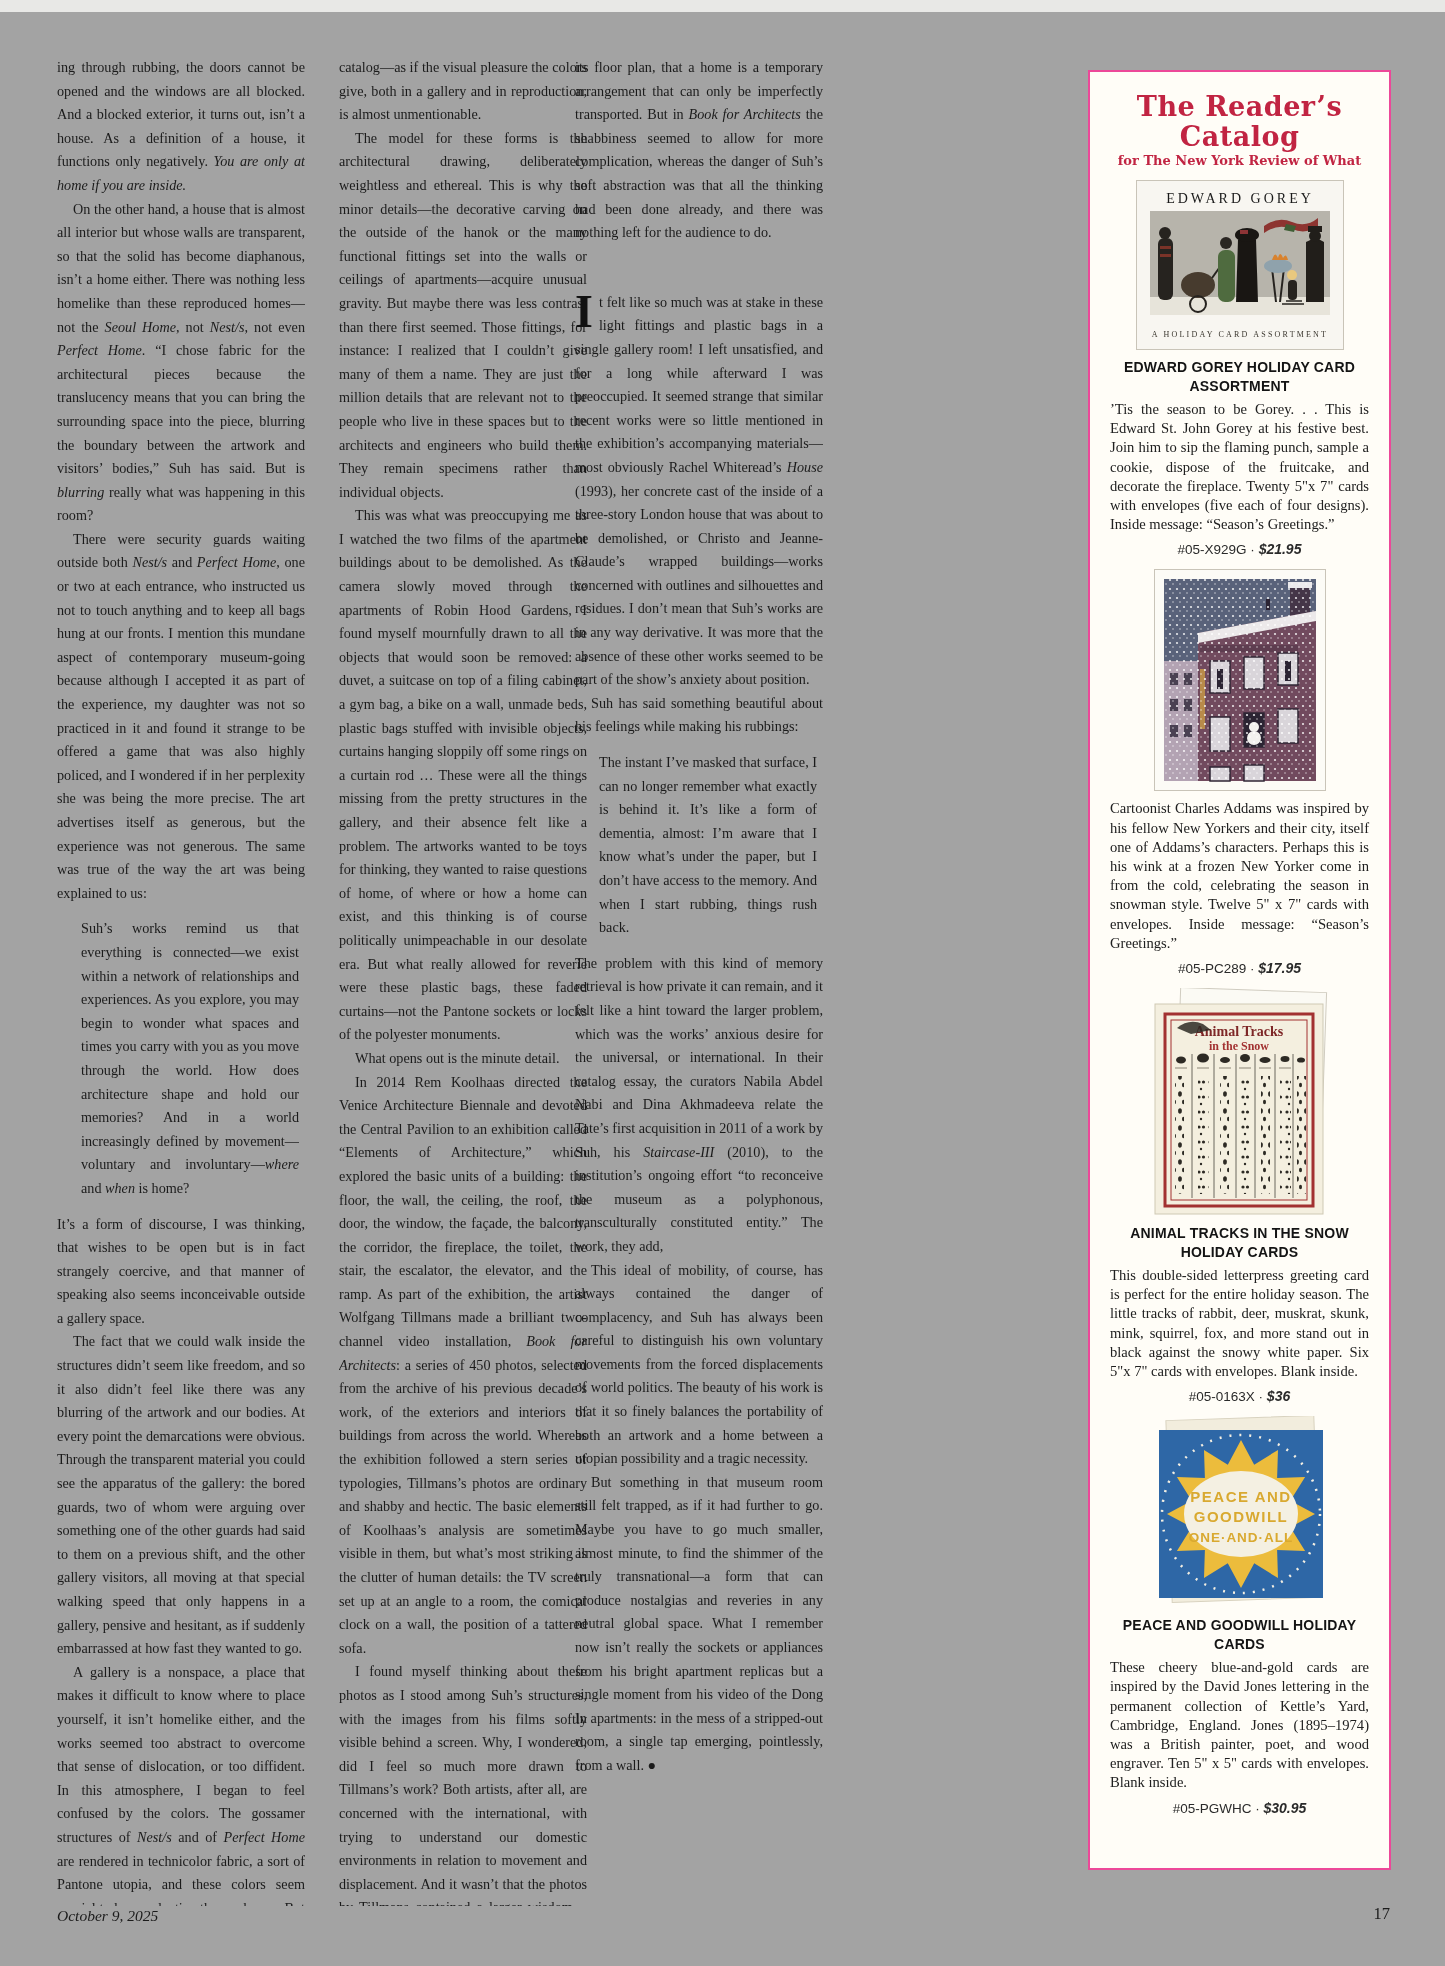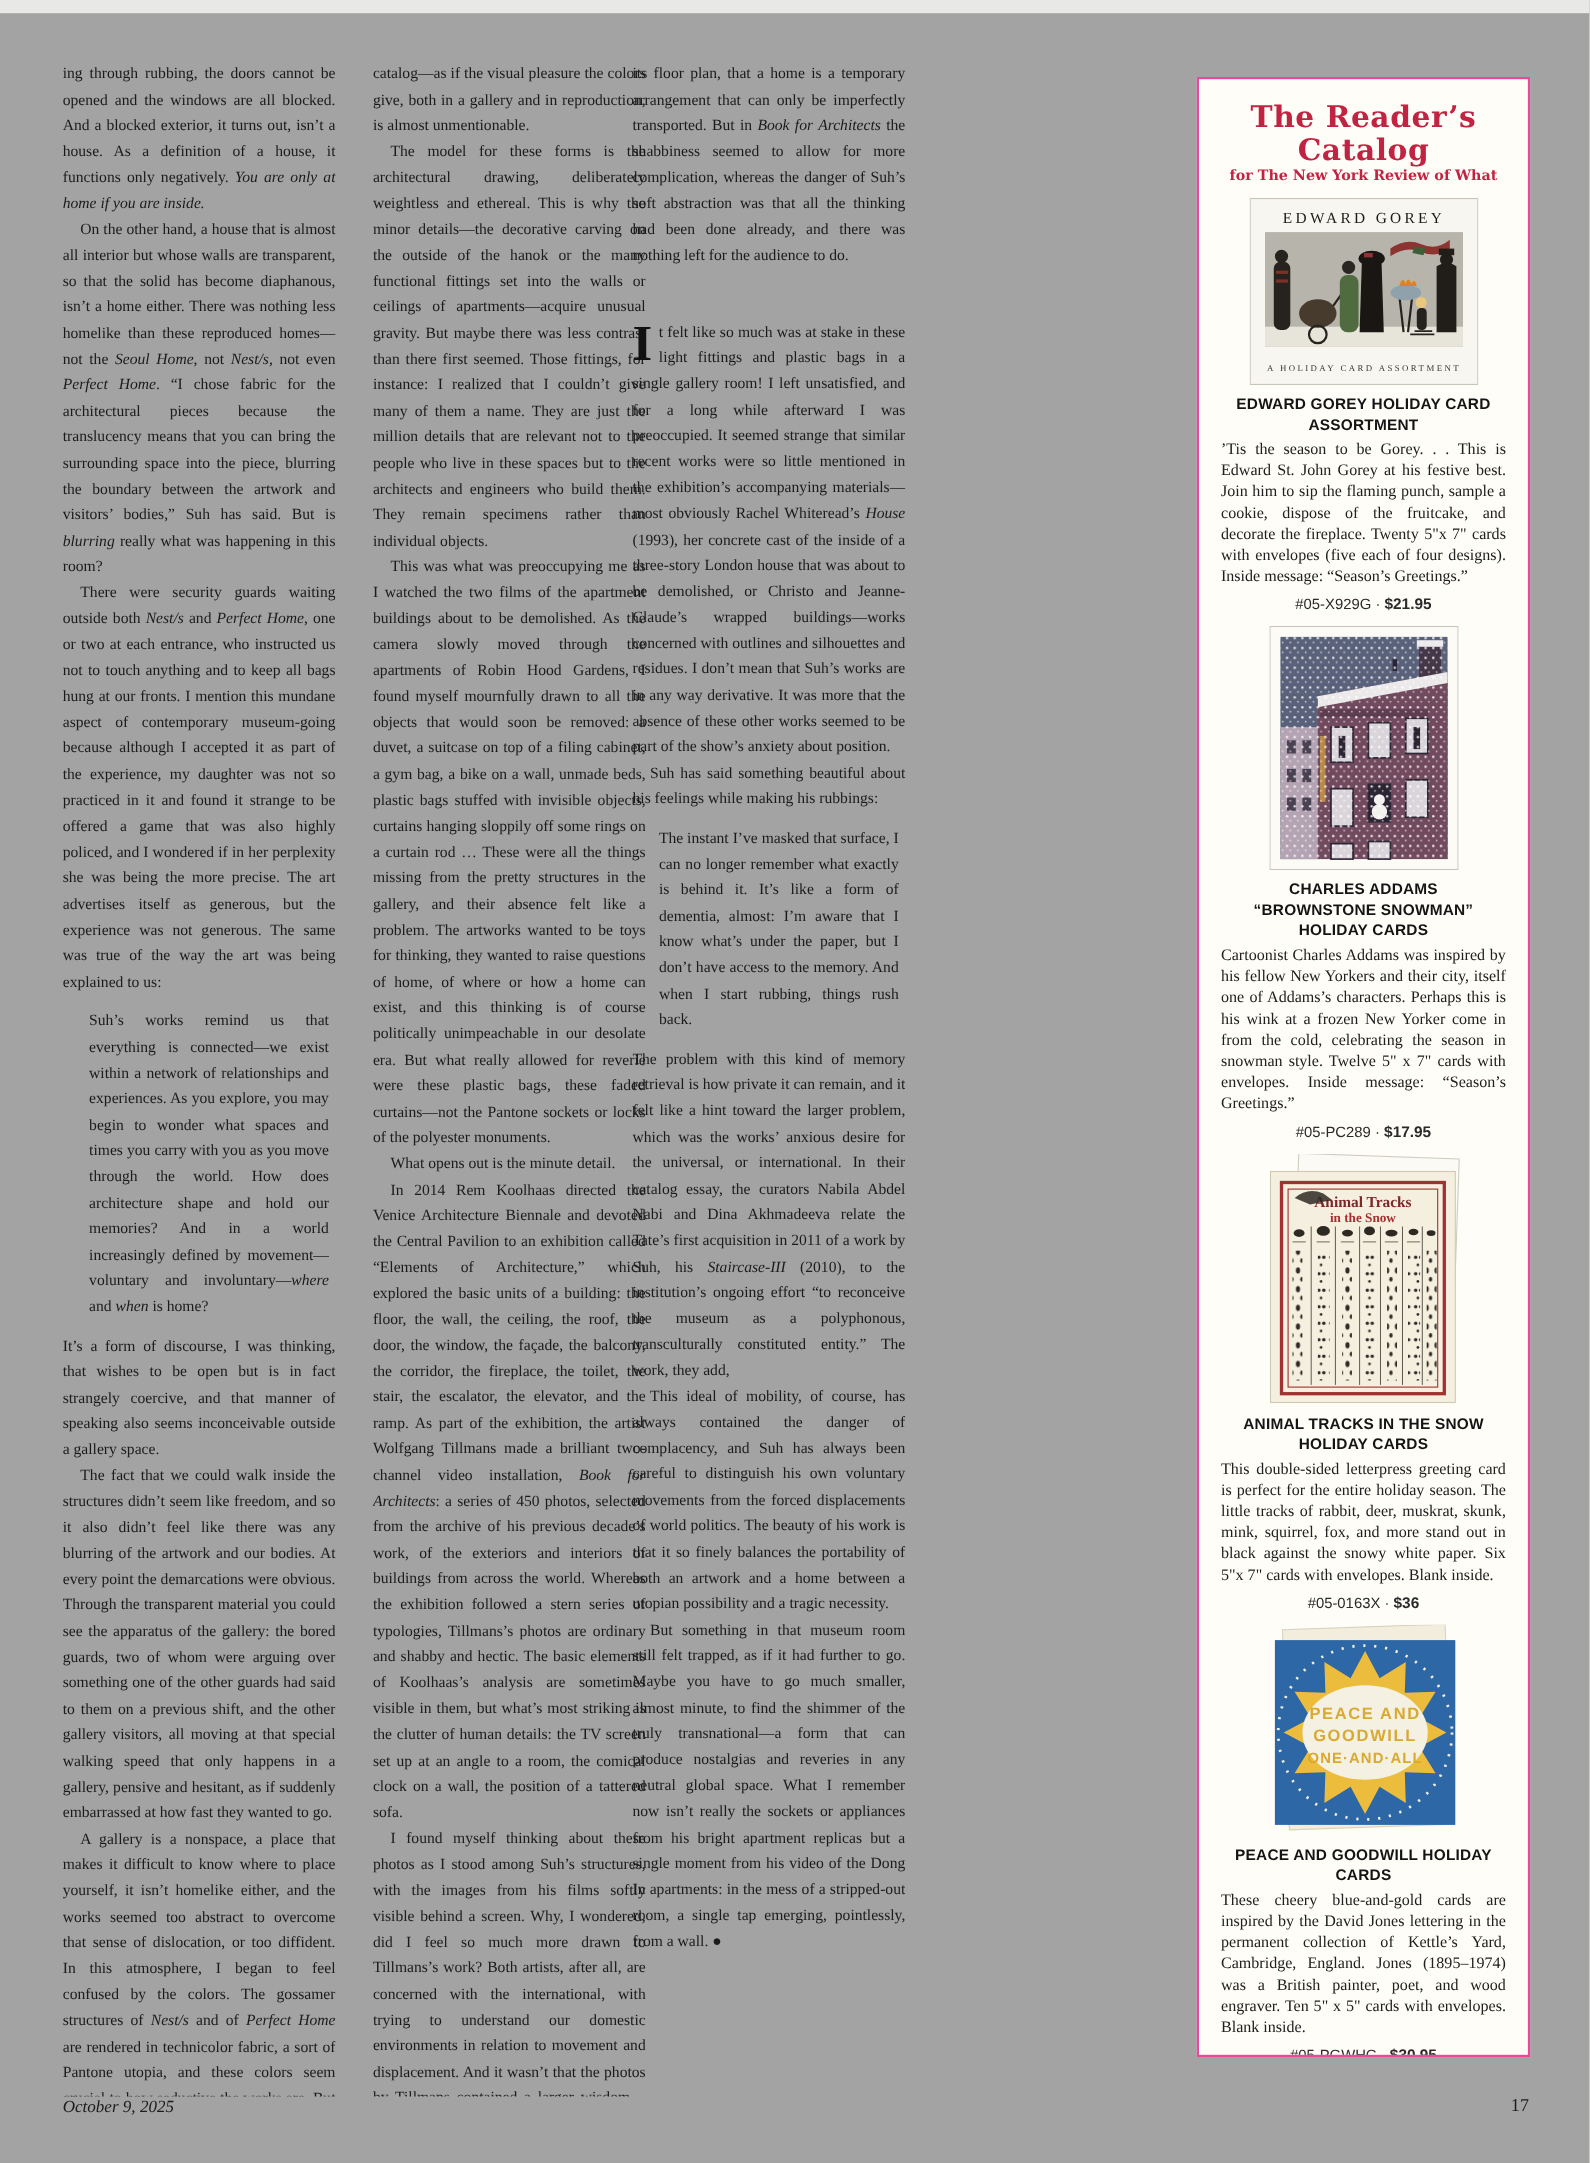--- a/index.html
+++ b/index.html
@@ -22,21 +22,21 @@
   .cat-title{font-family:"DejaVu Serif",serif;font-weight:700;color:#c12442;font-size:27px;
              line-height:30px;text-align:center;margin:4px 0 0;letter-spacing:.5px;}
   .cat-sub{font-family:"DejaVu Serif",serif;font-weight:700;color:#c12442;font-size:13px;
            text-align:center;margin:1px 0 12px;}
   .product{margin-bottom:12px;text-align:center;}
   .prod-img{display:flex;justify-content:center;margin:4px 0 8px;}
   .prod-head{font-family:"Liberation Sans",sans-serif;font-weight:700;font-size:14px;line-height:18.5px;
              margin:2px 8px 5px;color:#141414;letter-spacing:.2px;}
   .prod-desc{font-size:14.6px;line-height:19.2px;text-align:justify;margin:0 0 7px;color:#202020;}
   .sku{font-family:"Liberation Sans",sans-serif;font-size:13.5px;color:#2a2a2a;}
-  .sku b{font-size:14px;}
+  .sku b{font-size:14px;font-style:italic;}
 
   
   .footer-date{position:absolute;left:57px;top:1895px;font-style:italic;font-size:15.5px;color:#1b1b1b;}
   .page-num{position:absolute;right:55px;top:1892px;font-size:16.5px;color:#1b1b1b;}
 </style>
 </head>
 <body>
 
 <div class="page">
 
@@ -144,21 +144,20 @@
             <rect x="90" y="196" width="20" height="16" fill="#d9d5da"></rect>
           </g>
           <rect x="63" y="100" width="6" height="20" fill="#2b2433"></rect>
           <rect x="131" y="92" width="6" height="20" fill="#2b2433"></rect>
           <circle cx="100" cy="158" r="5" fill="#f2f1ee"></circle>
           <circle cx="100" cy="169" r="7" fill="#f2f1ee"></circle>
           <rect x="46" y="100" width="5" height="60" fill="#b88a4a"></rect>
           <rect x="10" y="10" width="152" height="202" fill="url(#snow)"></rect>
         </svg>
       </div>
-      <h2 class="prod-head">CHARLES ADDAMS “BROWNSTONE SNOWMAN” HOLIDAY CARDS</h2>
       <p class="prod-desc">Cartoonist Charles Addams was inspired by his fellow New Yorkers and their city, itself one of Addams’s characters. Perhaps this is his wink at a frozen New Yorker come in from the cold, celebrating the season in snowman style. Twelve 5" x 7" cards with envelopes. Inside message: “Season’s Greetings.”</p>
       <div class="sku"><span>#05-PC289</span> <span>·</span> <b>$17.95</b></div>
     </section>
 
     <section class="product">
       <div class="prod-img">
         <svg width="198" height="228" viewBox="0 0 198 228">
           <defs>
             <pattern id="trkA" width="9" height="17" patternUnits="userSpaceOnUse">
               <ellipse cx="3" cy="4" rx="1.9" ry="2.8" fill="#2d2a24"></ellipse>

